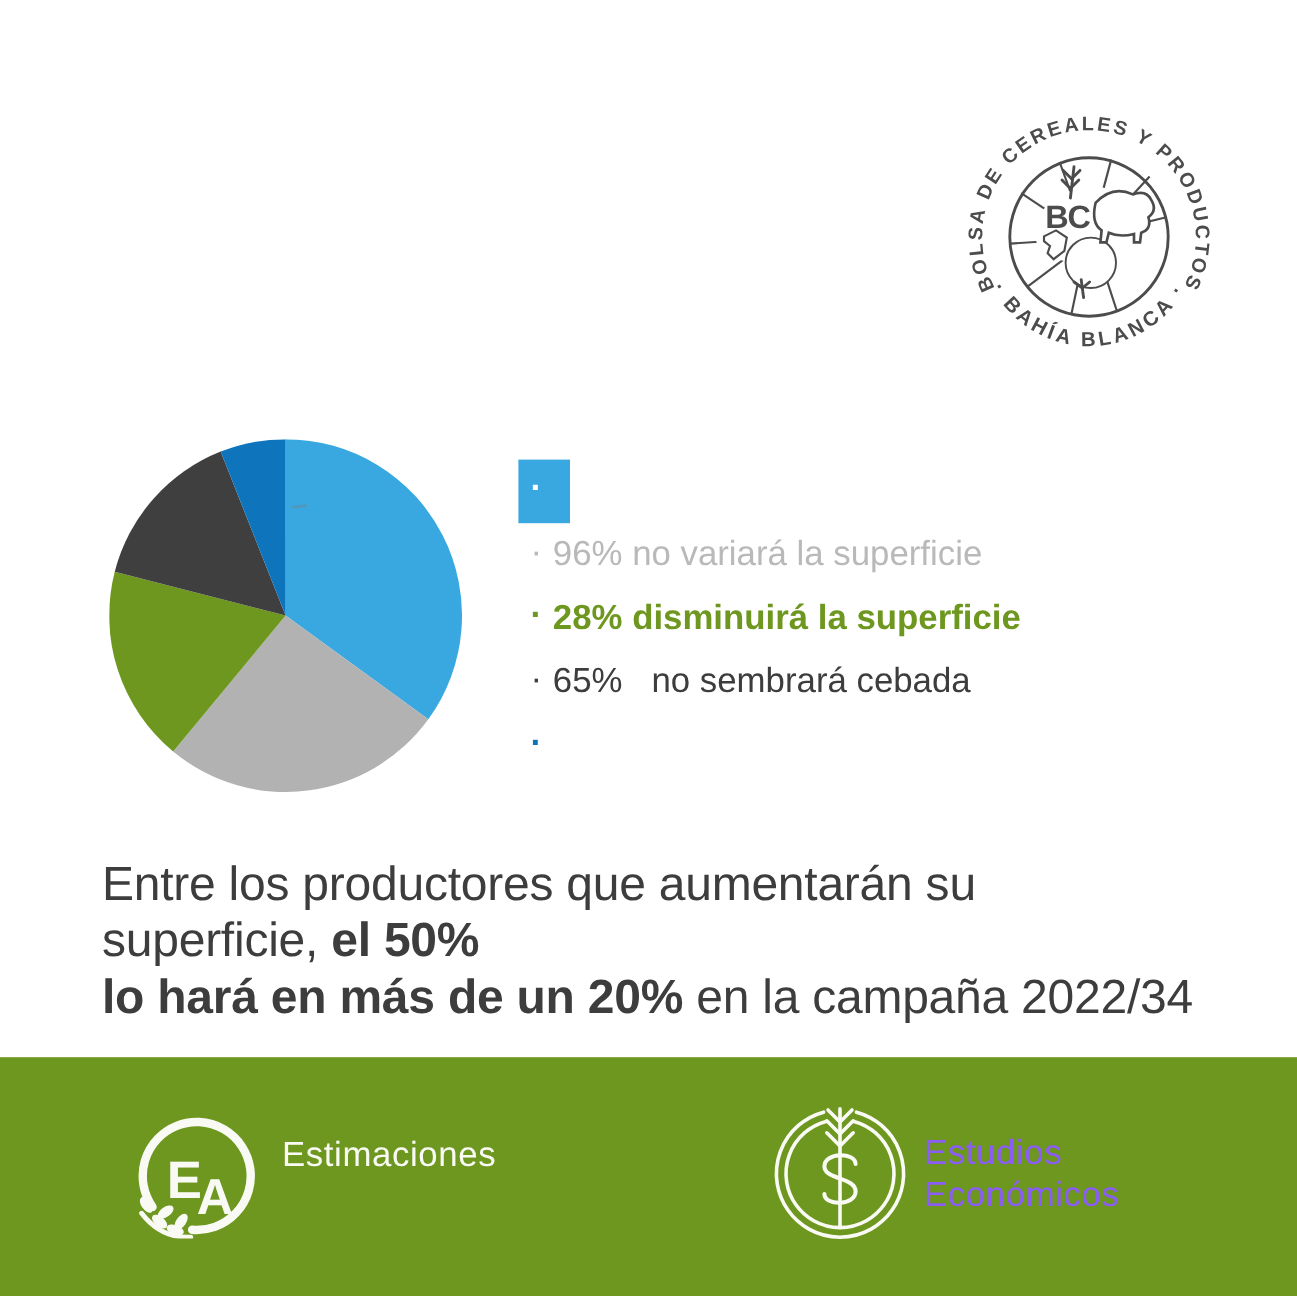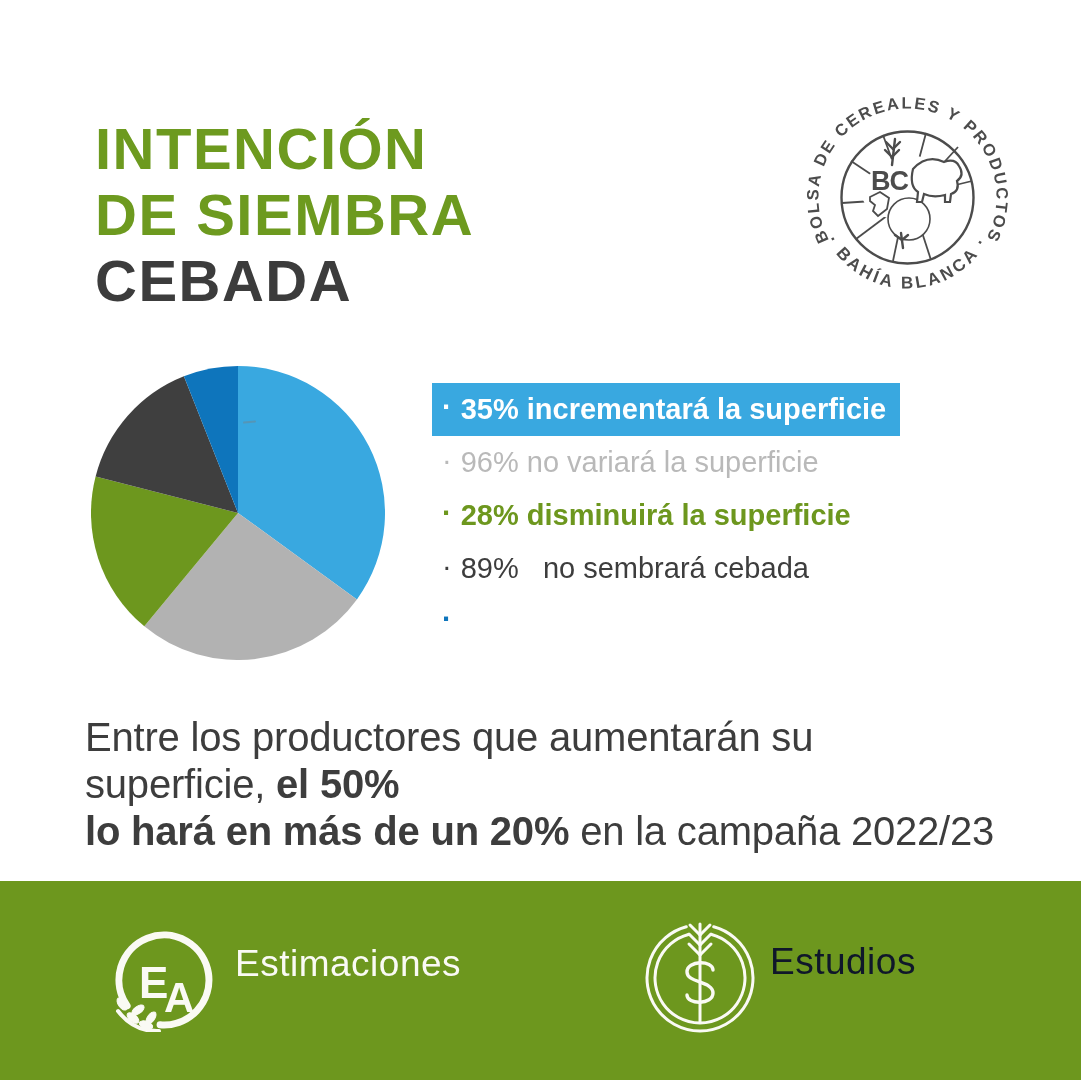--- a/index.html
+++ b/index.html
@@ -41,38 +41,33 @@
     position:absolute; left:85px; top:714px; width:910px;
     font-size:40px; line-height:47px; color:#3d3d3d;
     letter-spacing:-0.2px; white-space:pre-wrap;
   }
   
   .footer {
     position:absolute; left:0; top:881px; width:1081px; height:199px;
   }
   .footer-logo { position:absolute; }
   .footer-text {
-    position:absolute; color:#fafaf4; font-size:37px; line-height:35px;
+    position:absolute; color:#fafaf4; font-size:29px; line-height:35px;
     font-weight:400; letter-spacing:0.5px;
   }
   .ft-left  { left:235px; top:946px; }
   .ft-right { left:770px; top:944px; }
   .ea-svg  { left:112px; top:928px; width:104px; height:104px; }
   .dw-svg  { left:642px; top:920px; width:116px; height:116px; }
 </style>
 </head>
 <body>
 
 <div class="canvas">
 
-  <div class="title-block">
-    <div class="title-line">INTENCIÓN</div>
-    <div class="title-line">DE SIEMBRA</div>
-    <div class="title-line dark">CEBADA</div>
-  </div>
 
   <svg class="badge" viewBox="0 0 225 225">
     <defs>
       <path id="arcTop" d="M 35.4 157 A 89 89 0 1 1 189.6 157" fill="none"></path>
       <path id="arcBottom" d="M 27 143.6 A 91 91 0 0 0 198 143.6" fill="none"></path>
     </defs>
     <text class="arc-text">
       <textPath href="#arcTop" startOffset="50%" text-anchor="middle">BOLSA DE CEREALES Y PRODUCTOS</textPath>
     </text>
     <text class="arc-text-b">
@@ -114,29 +109,29 @@
   <svg class="pie-wrap" viewBox="-147 -147 294 294">
       <path d="M0,0 L0.00,-147.00 A147,147 0 0 1 118.93,86.40 Z" fill="#39a8e0"></path>
       <path d="M0,0 L118.93,86.40 A147,147 0 0 1 -93.70,113.27 Z" fill="#b2b2b2"></path>
       <path d="M0,0 L-93.70,113.27 A147,147 0 0 1 -142.38,-36.56 Z" fill="#6d971e"></path>
       <path d="M0,0 L-142.38,-36.56 A147,147 0 0 1 -54.11,-136.68 Z" fill="#3f3f3f"></path>
       <path d="M0,0 L-54.11,-136.68 A147,147 0 0 1 -0.00,-147.00 Z" fill="#0e75bc"></path>
     </svg>
   <div class="pie-artifact"></div>
 
   <div class="legend">
-      <div class="lg-row" style="background: rgb(57, 168, 224); color: rgb(255, 255, 255); font-weight: 700;"><span class="lg-bullet">·</span><span>35% incrementará la superficie</span></div>
+      <div class="lg-row" style="background: rgb(57, 168, 224); color: rgb(255, 255, 255); font-weight: 700;"><span class="lg-bullet">·</span></div>
       <div class="lg-row" style="color: rgb(185, 185, 185); font-weight: 500;"><span class="lg-bullet">·</span><span>96% no variará la superficie</span></div>
       <div class="lg-row" style="color: rgb(109, 151, 30); font-weight: 700;"><span class="lg-bullet">·</span><span>28% disminuirá la superficie</span></div>
-      <div class="lg-row" style="color: rgb(61, 61, 61); font-weight: 500;"><span class="lg-bullet">·</span><span>89%   no sembrará cebada</span></div>
+      <div class="lg-row" style="color: rgb(61, 61, 61); font-weight: 500;"><span class="lg-bullet">·</span><span>65%   no sembrará cebada</span></div>
       <div class="lg-row" style="color: rgb(14, 117, 188); font-weight: 700;"><span class="lg-bullet">·</span></div>
     </div>
 
   <p class="note"><span>Entre los productores que aumentarán su superficie, </span><span style="font-weight: 700;">el 50%
-lo hará en más de un 20%</span><span> en la campaña 2022/23</span></p>
+lo hará en más de un 20%</span><span> en la campaña 2022/34</span></p>
 
   <div class="footer" style="background: rgb(109, 151, 30);"></div>
 
   <svg class="footer-logo ea-svg" viewBox="0 0 104 104">
     <path d="M 15.1 77.8 A 45 45 0 1 1 48.1 96.8" fill="none" stroke="#fafaf4" stroke-width="7" stroke-linecap="round"></path>
     <g fill="#fafaf4" stroke="#fafaf4">
       <path d="M 6 83 Q 22 104 47 103" fill="none" stroke-width="4" stroke-linecap="round"></path>
       <ellipse cx="10" cy="76" rx="7" ry="3.6" transform="rotate(55 10 76)"></ellipse>
       <ellipse cx="21" cy="90" rx="7" ry="3.6" transform="rotate(40 21 90)"></ellipse>
       <ellipse cx="34" cy="97" rx="7" ry="3.6" transform="rotate(20 34 97)"></ellipse>
@@ -157,17 +152,18 @@
       <line x1="58" y1="4" x2="58" y2="102" stroke-width="3"></line>
       <line x1="58" y1="15" x2="48" y2="5" stroke-width="3"></line>
       <line x1="58" y1="15" x2="68" y2="5" stroke-width="3"></line>
       <line x1="58" y1="25" x2="47" y2="14" stroke-width="3"></line>
       <line x1="58" y1="25" x2="69" y2="14" stroke-width="3"></line>
       <line x1="58" y1="35" x2="47" y2="24" stroke-width="3"></line>
       <line x1="58" y1="35" x2="69" y2="24" stroke-width="3"></line>
       <path d="M 71 50 C 71 40, 45 40, 45 52 C 45 63, 71 61, 71 73 C 71 85, 45 85, 45 75" stroke-width="3.4"></path>
     </g>
   </svg>
-  <div class="footer-text ft-right" style="color: #0f172a;">
+  <div class="footer-text ft-right" style="color: #8b5cf6;">
     <div>Estudios</div>
+    <div>Económicos</div>
   </div>
 
 </div>
 
 </body></html>

